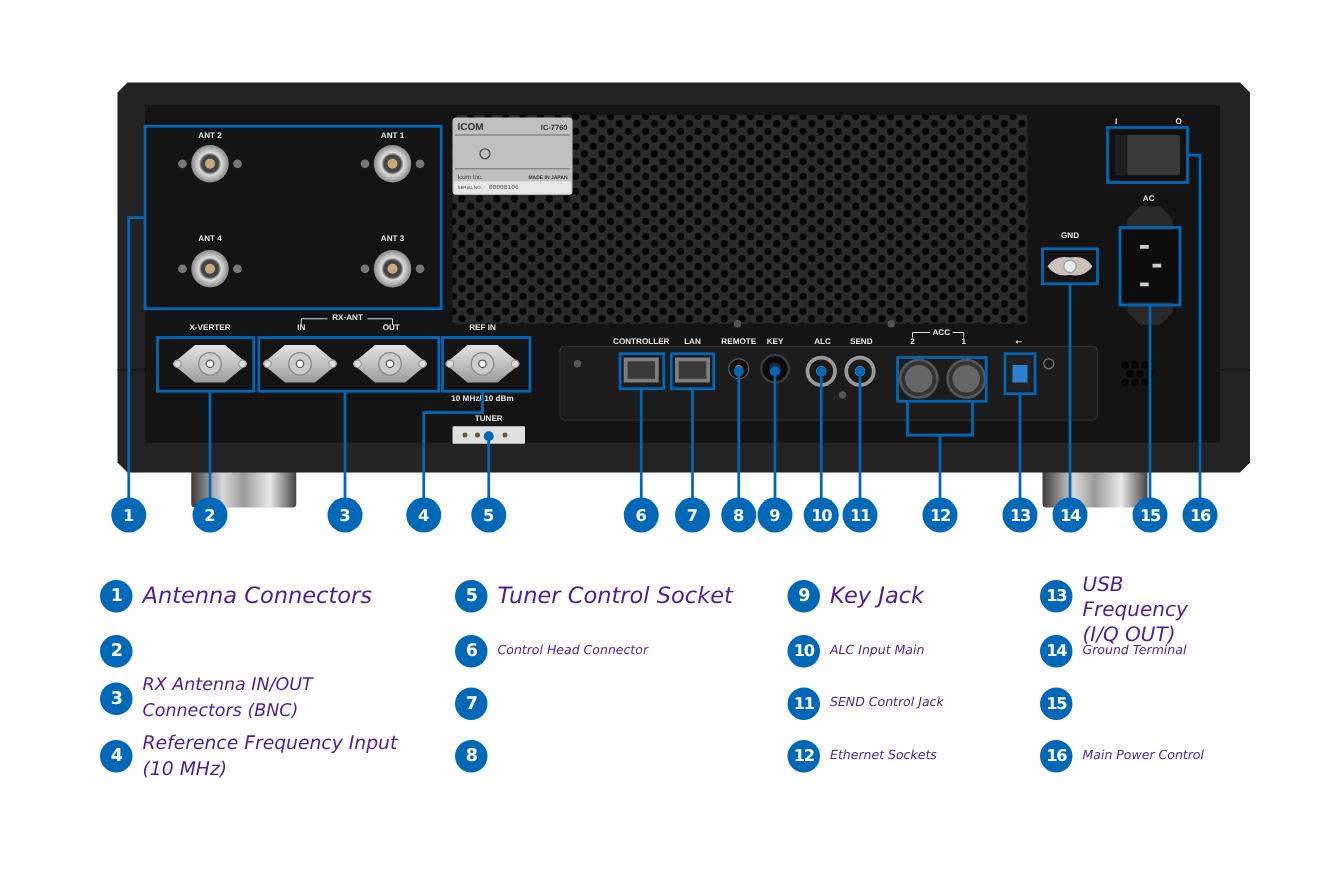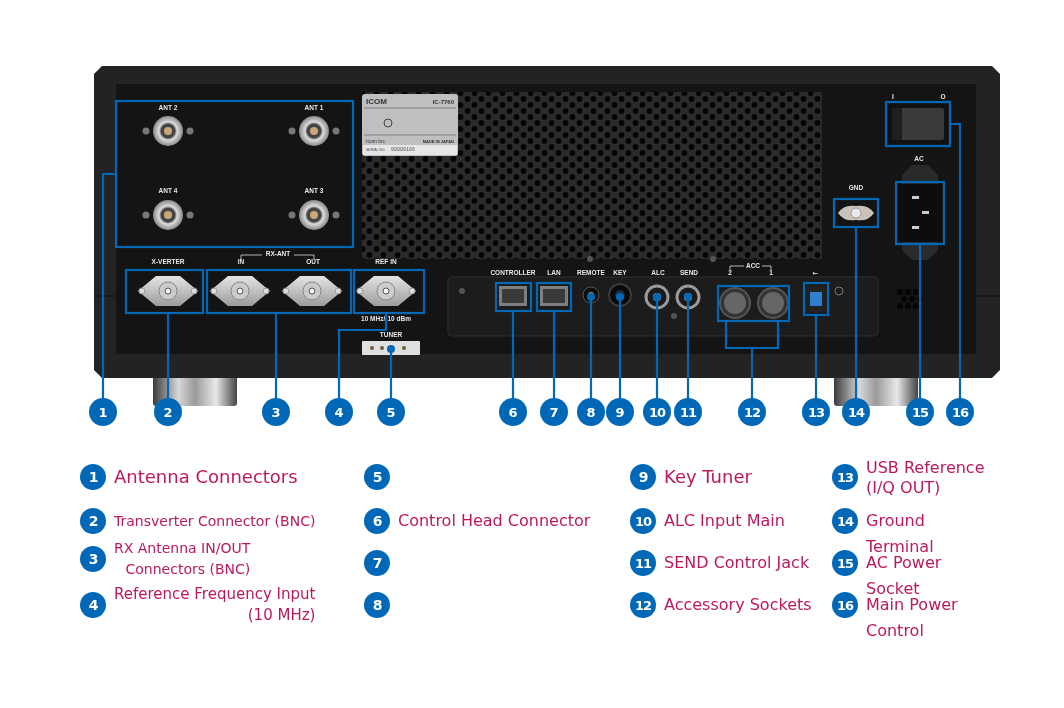--- a/index.html
+++ b/index.html
@@ -2,24 +2,24 @@
 <html><head>
 <meta charset="utf-8">
 <style>
   html, body { margin:0; padding:0; background:#ffffff; }
   body { width:1064px; height:708px; position:relative; overflow:hidden; font-family:"DejaVu Sans", sans-serif; }
   #stage { position:absolute; left:16px; top:0; width:969px; height:708px; }
   .lbl { font-family:"Liberation Sans", sans-serif; font-weight:bold; fill:#e8e8e8; font-size:6.5px; text-anchor:middle; }
   .callout-num { font-family:"DejaVu Sans", sans-serif; font-weight:bold; fill:#fff; font-size:13px; text-anchor:middle; }
   .legend-item { position:absolute; display:flex; align-items:flex-start; }
   .legend-num { width:26px; height:26px; border-radius:50%; background:#0068b7; color:#fff; font-family:"DejaVu Sans", sans-serif; font-weight:bold; font-size:14px; display:flex; align-items:center; justify-content:center; flex:none; letter-spacing:-1px; }
-  .legend-text { color:#be185d; margin-left:8px; font-family:"DejaVu Sans", sans-serif; line-height:20px; white-space:pre-line; }
+  .legend-text { color:#4c1d95; margin-left:8px; font-family:"DejaVu Sans", sans-serif; line-height:20px; white-space:pre-line;font-style:italic; }
   .legend-text.big { font-size:18px; line-height:26px; }
-  .legend-text.mid { font-size:16px; line-height:26px; }
-  .legend-text.small { font-size:14px; line-height:21px; margin-top:-8px;text-align:right; }
+  .legend-text.mid { font-size:10px; line-height:26px; }
+  .legend-text.small { font-size:14px; line-height:21px; margin-top:-8px; }
 </style>
 </head>
 <body>
 
 <div id="stage">
 <svg width="1064" height="708" viewBox="0 0 1064 708" xmlns="http://www.w3.org/2000/svg">
   <defs>
     <pattern id="hex" width="14" height="12" patternUnits="userSpaceOnUse">
       <rect width="14" height="12" fill="#2b2b2b"></rect>
       <circle cx="3.5" cy="3" r="2.9" fill="#050505"></circle>
@@ -345,72 +345,71 @@
 </svg>
 
 
 <div id="legend">
       <div class="legend-item" style="left: 64px; top: 464px;">
         <div class="legend-num">1</div>
         <div class="legend-text big">Antenna Connectors</div>
       </div>
       <div class="legend-item" style="left: 64px; top: 508px;">
         <div class="legend-num">2</div>
-        <div class="legend-text" style="font-size: 14px; line-height: 26px;">Transverter Connector (BNC)</div>
       </div>
       <div class="legend-item" style="left: 64px; top: 546px;">
         <div class="legend-num">3</div>
         <div class="legend-text small">RX Antenna IN/OUT
 Connectors (BNC)</div>
       </div>
       <div class="legend-item" style="left: 64px; top: 592px;">
         <div class="legend-num">4</div>
         <div class="legend-text small" style="font-size: 15px;">Reference Frequency Input
 (10 MHz)</div>
       </div>
       <div class="legend-item" style="left: 348px; top: 464px;">
         <div class="legend-num">5</div>
+        <div class="legend-text big">Tuner Control Socket</div>
       </div>
       <div class="legend-item" style="left: 348px; top: 508px;">
         <div class="legend-num">6</div>
         <div class="legend-text mid">Control Head Connector</div>
       </div>
       <div class="legend-item" style="left: 348px; top: 550px;">
         <div class="legend-num">7</div>
       </div>
       <div class="legend-item" style="left: 348px; top: 592px;">
         <div class="legend-num">8</div>
       </div>
       <div class="legend-item" style="left: 614px; top: 464px;">
         <div class="legend-num">9</div>
-        <div class="legend-text big">Key Tuner</div>
+        <div class="legend-text big">Key Jack</div>
       </div>
       <div class="legend-item" style="left: 614px; top: 508px;">
         <div class="legend-num" style="font-size: 13px;">10</div>
         <div class="legend-text mid">ALC Input Main</div>
       </div>
       <div class="legend-item" style="left: 614px; top: 550px;">
         <div class="legend-num" style="font-size: 13px;">11</div>
         <div class="legend-text mid">SEND Control Jack</div>
       </div>
       <div class="legend-item" style="left: 614px; top: 592px;">
         <div class="legend-num" style="font-size: 13px;">12</div>
-        <div class="legend-text mid">Accessory Sockets</div>
+        <div class="legend-text mid">Ethernet Sockets</div>
       </div>
       <div class="legend-item" style="left: 816px; top: 464px;">
         <div class="legend-num" style="font-size: 13px;">13</div>
-        <div class="legend-text" style="font-size: 16px; line-height: 20px; margin-top: -6px;">USB Reference
+        <div class="legend-text" style="font-size: 16px; line-height: 20px; margin-top: -6px;">USB Frequency
 (I/Q OUT)</div>
       </div>
       <div class="legend-item" style="left: 816px; top: 508px;">
         <div class="legend-num" style="font-size: 13px;">14</div>
         <div class="legend-text mid">Ground Terminal</div>
       </div>
       <div class="legend-item" style="left: 816px; top: 550px;">
         <div class="legend-num" style="font-size: 13px;">15</div>
-        <div class="legend-text mid">AC Power Socket</div>
       </div>
       <div class="legend-item" style="left: 816px; top: 592px;">
         <div class="legend-num" style="font-size: 13px;">16</div>
         <div class="legend-text mid">Main Power Control</div>
       </div>
     </div>
 </div>
 
 </body></html>

